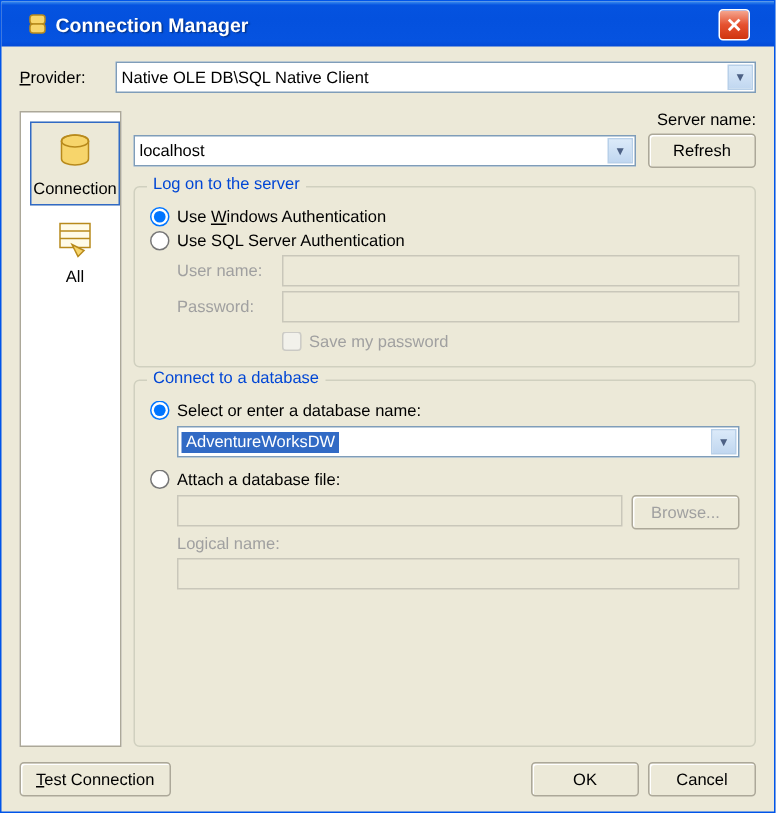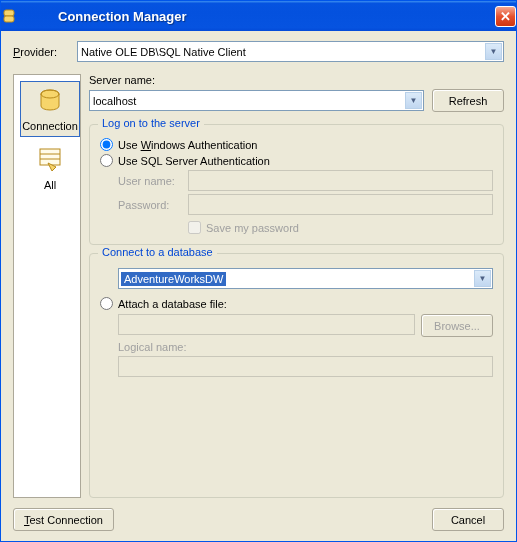--- a/index.html
+++ b/index.html
@@ -1,18 +1,18 @@
 <!DOCTYPE html>
 <html><head>
 <meta charset="utf-8">
 <style>
 * { box-sizing: border-box; font-family: Tahoma, sans-serif; font-size: 11px; }
 body { margin: 0; padding: 0; background: #fff; }
 .window { width: 517px; height: 542px; border: 1px solid #0055ea; background: #ece9d8; position: relative; }
-.titlebar { height: 30px; background: linear-gradient(to bottom, #3b8ef0 0%, #0553e0 8%, #0451de 40%, #0653e0 88%, #034ad8 100%); display: flex; align-items: center; padding: 0 0; gap: 37px; }
+.titlebar { height: 30px; background: linear-gradient(to bottom, #3b8ef0 0%, #0553e0 8%, #0451de 40%, #0653e0 88%, #034ad8 100%); display: flex; align-items: center; padding: 0 16px; }
 .titlebar-icon { width: 16px; height: 16px; margin-right: 4px; display: flex; align-items: center; justify-content: center; }
 .titlebar-text { color: #fff; font-weight: bold; font-size: 13px; flex: 1; text-shadow: 1px 1px 1px rgba(0,0,0,0.4); }
 .close-btn { width: 21px; height: 21px; background: linear-gradient(to bottom, #f5a891 0%, #e5512f 50%, #d0350f 100%); border: 1px solid #fff; border-radius: 3px; color: #fff; font-weight: bold; display: flex; align-items: center; justify-content: center; cursor: pointer; font-size:13px; font-family: Arial; }
 .content { padding: 10px 12px 0 12px; height: calc(100% - 30px); display: flex; flex-direction: column; }
 .provider-row { display: flex; align-items: center; margin-bottom: 12px; }
 .dropdown { flex: 1; height: 21px; border: 1px solid #7f9db9; background: #fff; display: flex; align-items: center; padding: 0 3px; position: relative; }
 .dropdown-arrow { position: absolute; right: 1px; top: 1px; width: 17px; height: 17px; background: linear-gradient(to bottom,#dbeaf9,#c1d7f0); border:1px solid #b8d0e9; display:flex; align-items:center; justify-content:center; font-size:8px; color:#4d6185; }
 .main-area { display: flex; gap: 8px; flex: 1; }
 .sidebar { width: 68px; border: 1px solid #aca899; background: #fff; display: flex; flex-direction: column; align-items: flex-end; padding-top: 6px; }
 .sidebar-item { display: flex; flex-direction: column; align-items: center; width: 60px; padding: 4px 0; margin-bottom: 4px; cursor: pointer; }
@@ -90,21 +90,21 @@
                 <line x1="6" y1="9" x2="26" y2="9" stroke="#b88a1c"></line>
                 <line x1="6" y1="14" x2="26" y2="14" stroke="#b88a1c"></line>
                 <path d="M14 18 l4 8 l4 -4 z" fill="#f7d56b" stroke="#b88a1c"></path>
               </svg>
           </span>
           <span class="sidebar-label">All</span>
         </div>
       </div>
 
       <div class="right-panel">
-        <div style="margin-bottom:3px;">Server name:</div>
+        <div style="margin-bottom:3px;text-align:right;">Server name:</div>
         <div class="field-row">
           <div class="combo server-input">
             <span>localhost</span>
             <div class="dropdown-arrow">▼</div>
           </div>
           <button class="btn">Refresh</button>
         </div>
 
         <div class="fieldset">
           <div class="legend">Log on to the server</div>
@@ -125,20 +125,24 @@
             <div class="sub-input"></div>
           </div>
           <div class="checkbox-row">
             <input type="checkbox" disabled="" style="">
             <span>Save my password</span>
           </div>
         </div>
 
         <div class="fieldset" style="flex:1;">
           <div class="legend">Connect to a database</div>
+          <div class="radio-row">
+            <input type="radio" name="dbmode" checked="" style="">
+            <span>Select or enter a database name:</span>
+          </div>
           <div class="db-combo">
             <span class="db-combo-text">AdventureWorksDW</span>
             <div class="dropdown-arrow">▼</div>
           </div>
           <div class="radio-row">
             <input type="radio" name="dbmode" style="">
             <span>Attach a database file:</span>
           </div>
           <div class="attach-input">
             <div class="combo disabled"></div>
@@ -148,16 +152,17 @@
             <span class="logical-label">Logical name:</span>
             <div class="combo disabled" style="height:21px;"></div>
           </div>
         </div>
       </div>
     </div>
 
     <div class="footer">
       <button class="btn"><span class="underline-char">T</span>est Connection</button>
       <div class="spacer"></div>
+      <button class="btn">OK</button>
       <button class="btn">Cancel</button>
     </div>
   </div>
 </div>
 
 </body></html>

